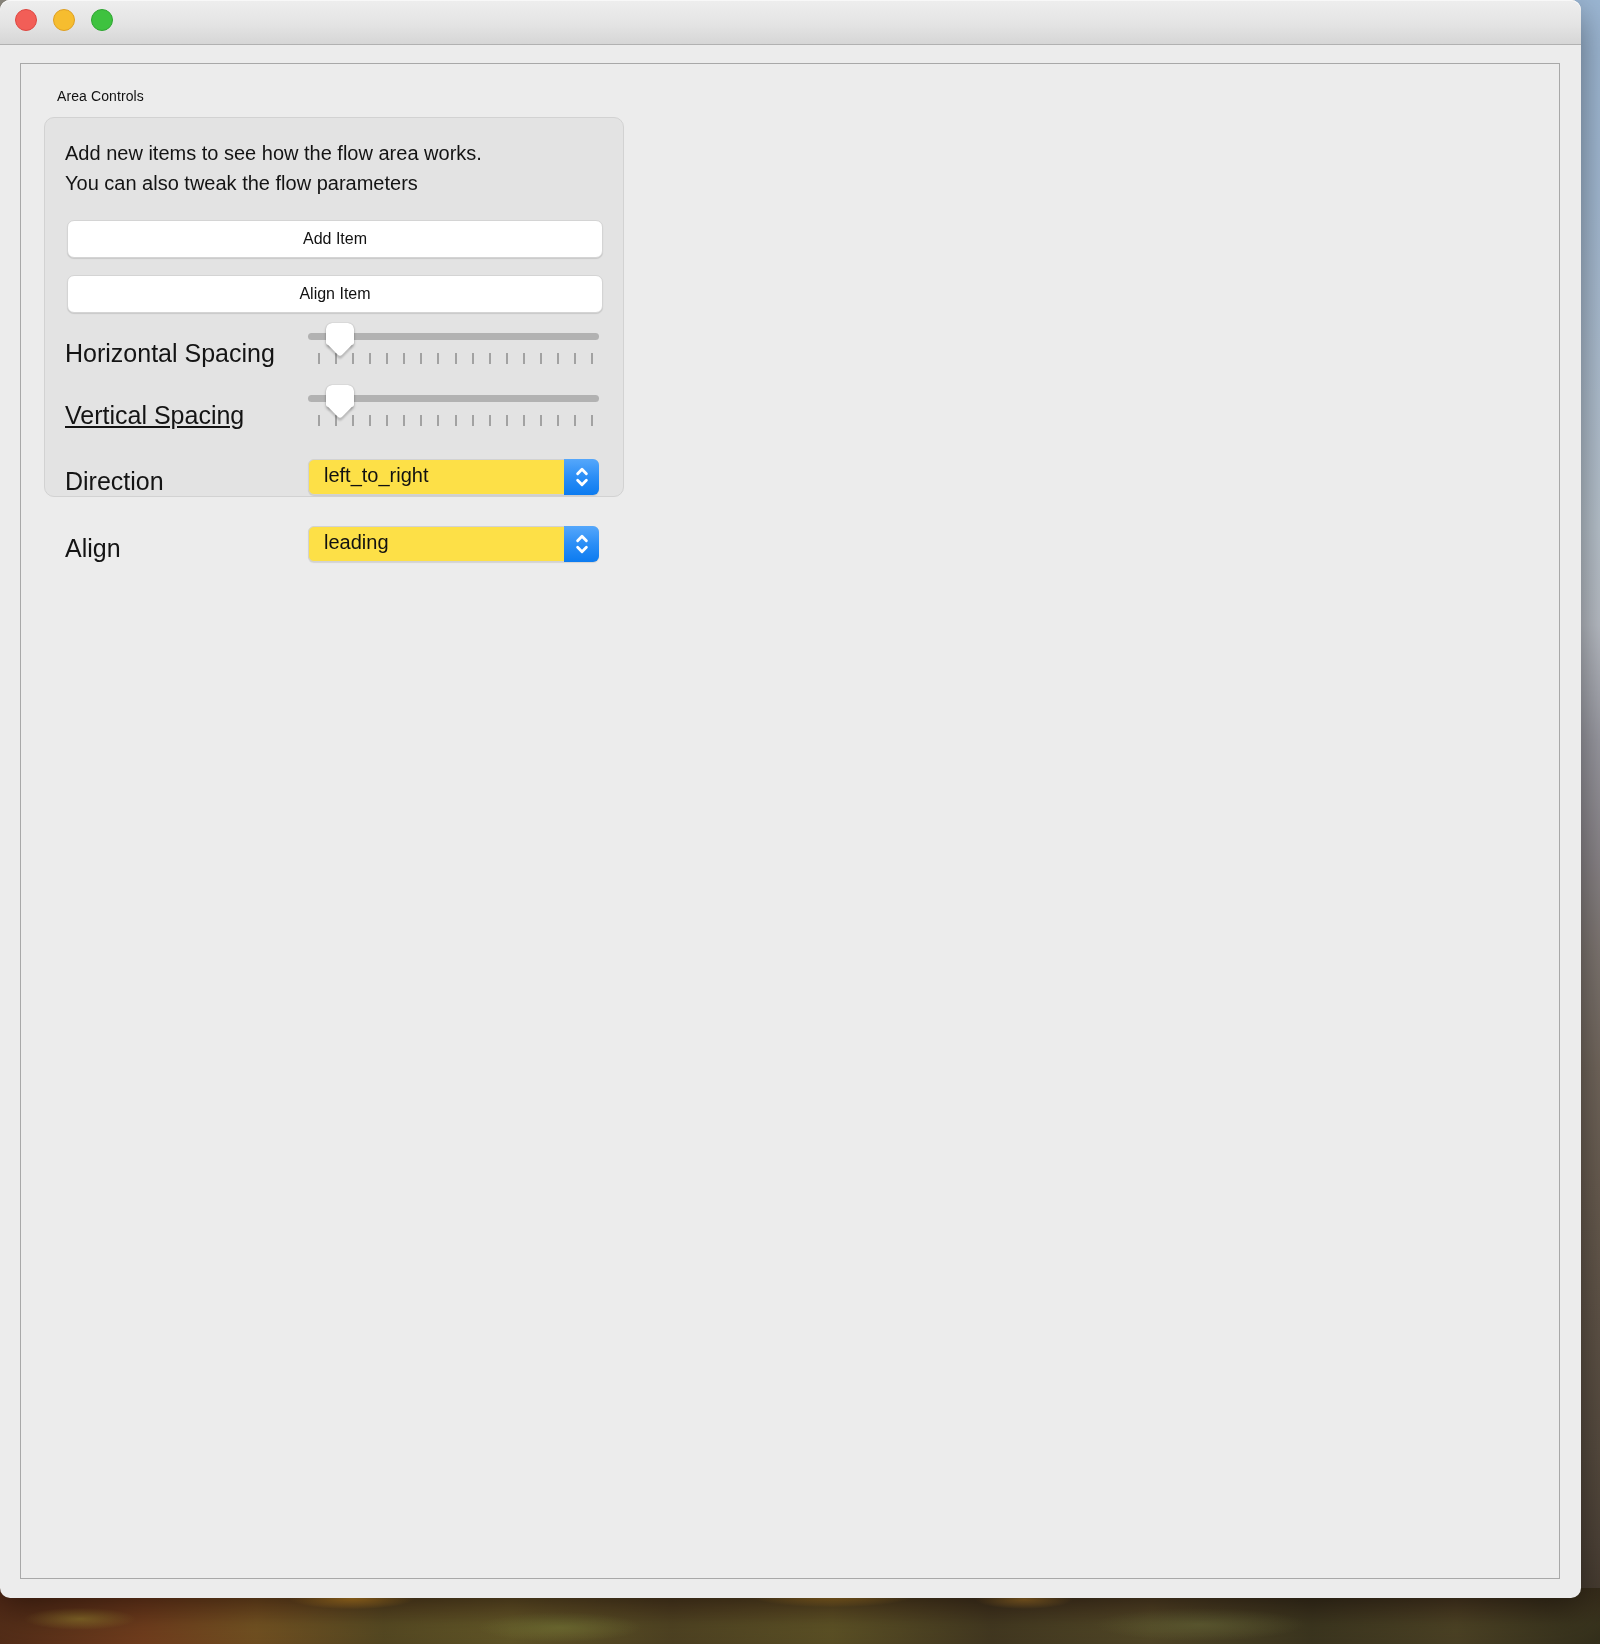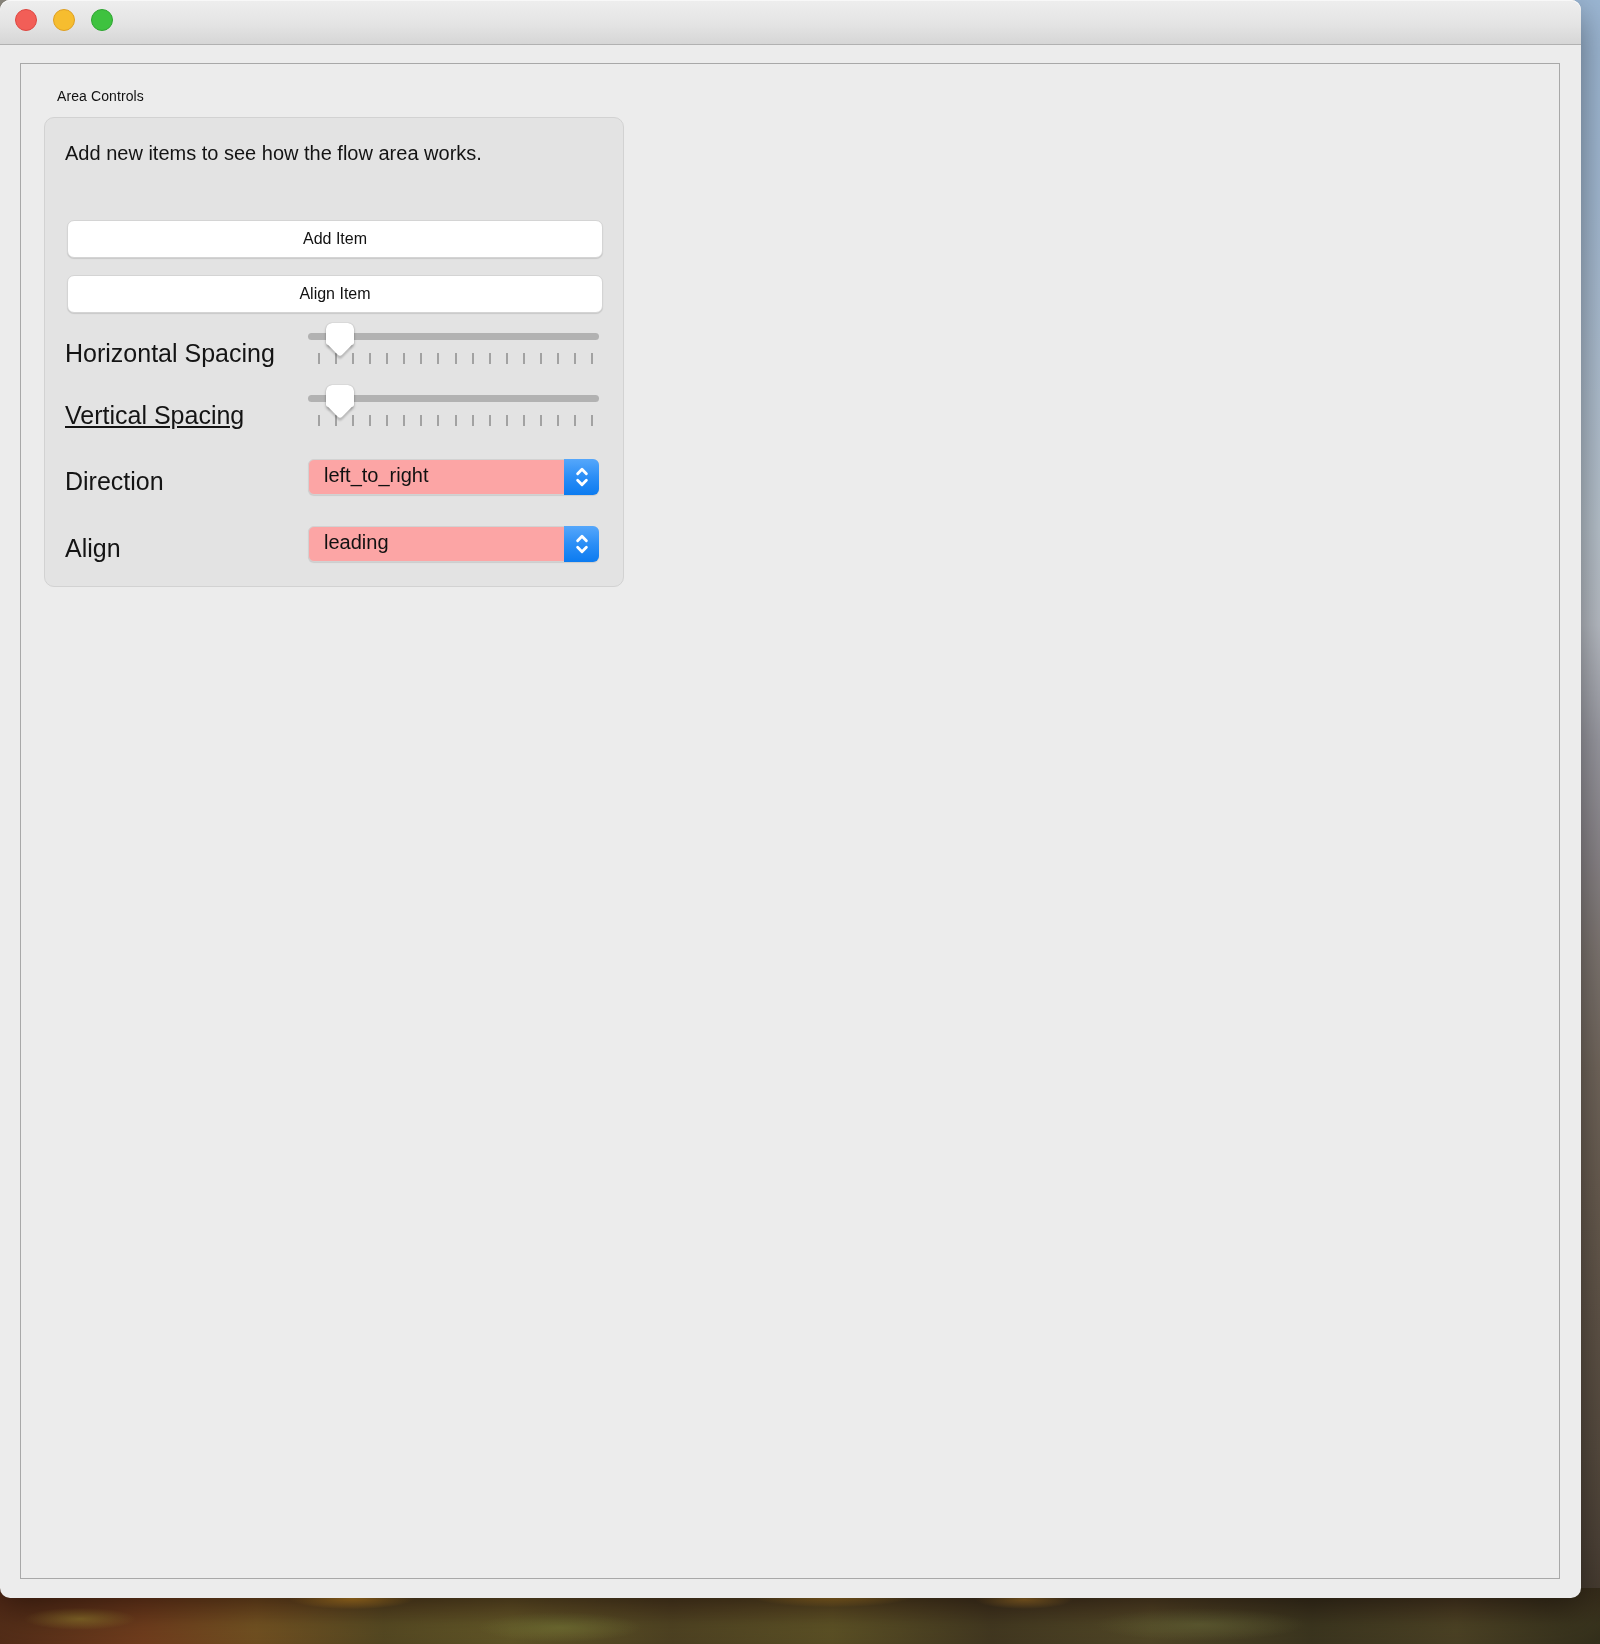--- a/index.html
+++ b/index.html
@@ -64,21 +64,21 @@
     border: 1px solid #a8a8a8;
     background: #ececec;
   }
   .panel-title {
     position: absolute; left: 57px; top: 88px;
     font-size: 14px; color: #111; letter-spacing: 0.1px;
   }
 
   
   .groupbox {
-    position: absolute; left: 44px; top: 117px; width: 580px; height: 470px;
+    position: absolute; left: 44px; top: 117px; width: 580px; height: 380px;
     background: #e3e3e3;
     border: 1px solid #d2d2d2;
     border-radius: 10px;
   }
   .description {
     position: absolute; left: 20px; top: 20px; width: 548px;
     font-size: 20px; line-height: 30px; color: #141414;
   }
   .push-button {
     position: absolute; left: 22px; width: 536px; height: 38px;
@@ -125,21 +125,21 @@
     content: ""; position: absolute; left: 50%; top: 11px;
     width: 19px; height: 19px; background: #ffffff;
     transform: translateX(-50%) rotate(45deg);
     border-radius: 3px;
     box-shadow: 2px 2px 2px rgba(0,0,0,0.18);
   }
 
   
   .select {
     position: absolute; left: 263px; width: 291px; height: 36px;
-    background: #fca5a5;
+    background: #fde047;
     border: 1px solid #d2d2d2;
     border-radius: 6px;
     box-shadow: 0 1px 1px rgba(0,0,0,0.10);
     cursor: default;
   }
   .sel-direction { top: 341px; }
   .sel-align { top: 408px; }
   .select .sel-value {
     position: absolute; left: 15px; top: 4px;
     font-size: 20px; color: #111; white-space: nowrap;
@@ -169,20 +169,21 @@
   </div>
 
   <div class="content-frame"></div>
 
   <div class="panel-title">Area Controls</div>
 
   <div class="groupbox">
 
     <div class="description">
       <div>Add new items to see how the flow area works.</div>
+      <div>You can also tweak the flow parameters</div>
     </div>
 
     <button class="push-button btn-add">Add Item</button>
     <button class="push-button btn-remove">Align Item</button>
 
     <div class="field-label lbl-hspacing">Horizontal Spacing</div>
     <div class="slider slider-h">
       <div class="track"></div>
       <div class="ticks">
           <div class="tick"></div>

